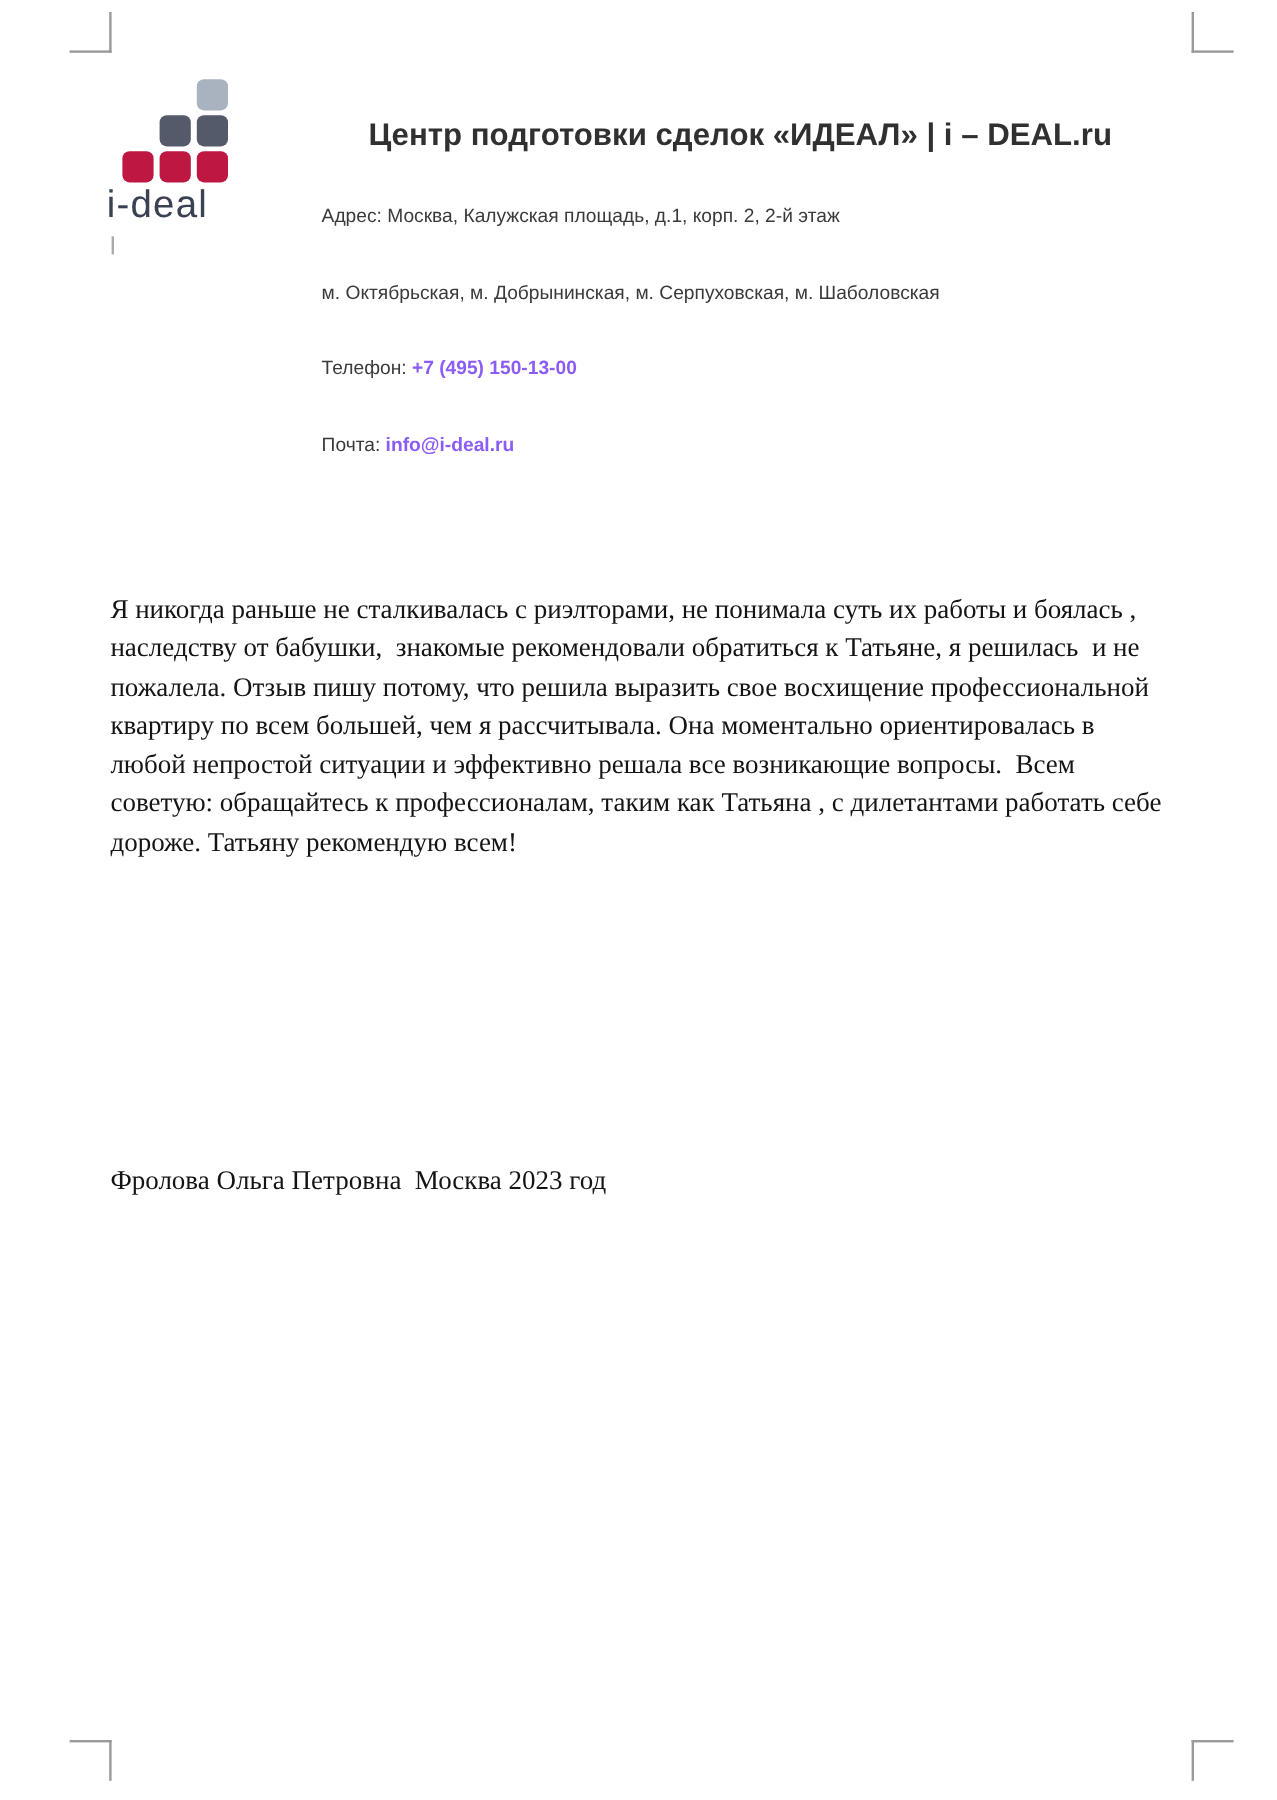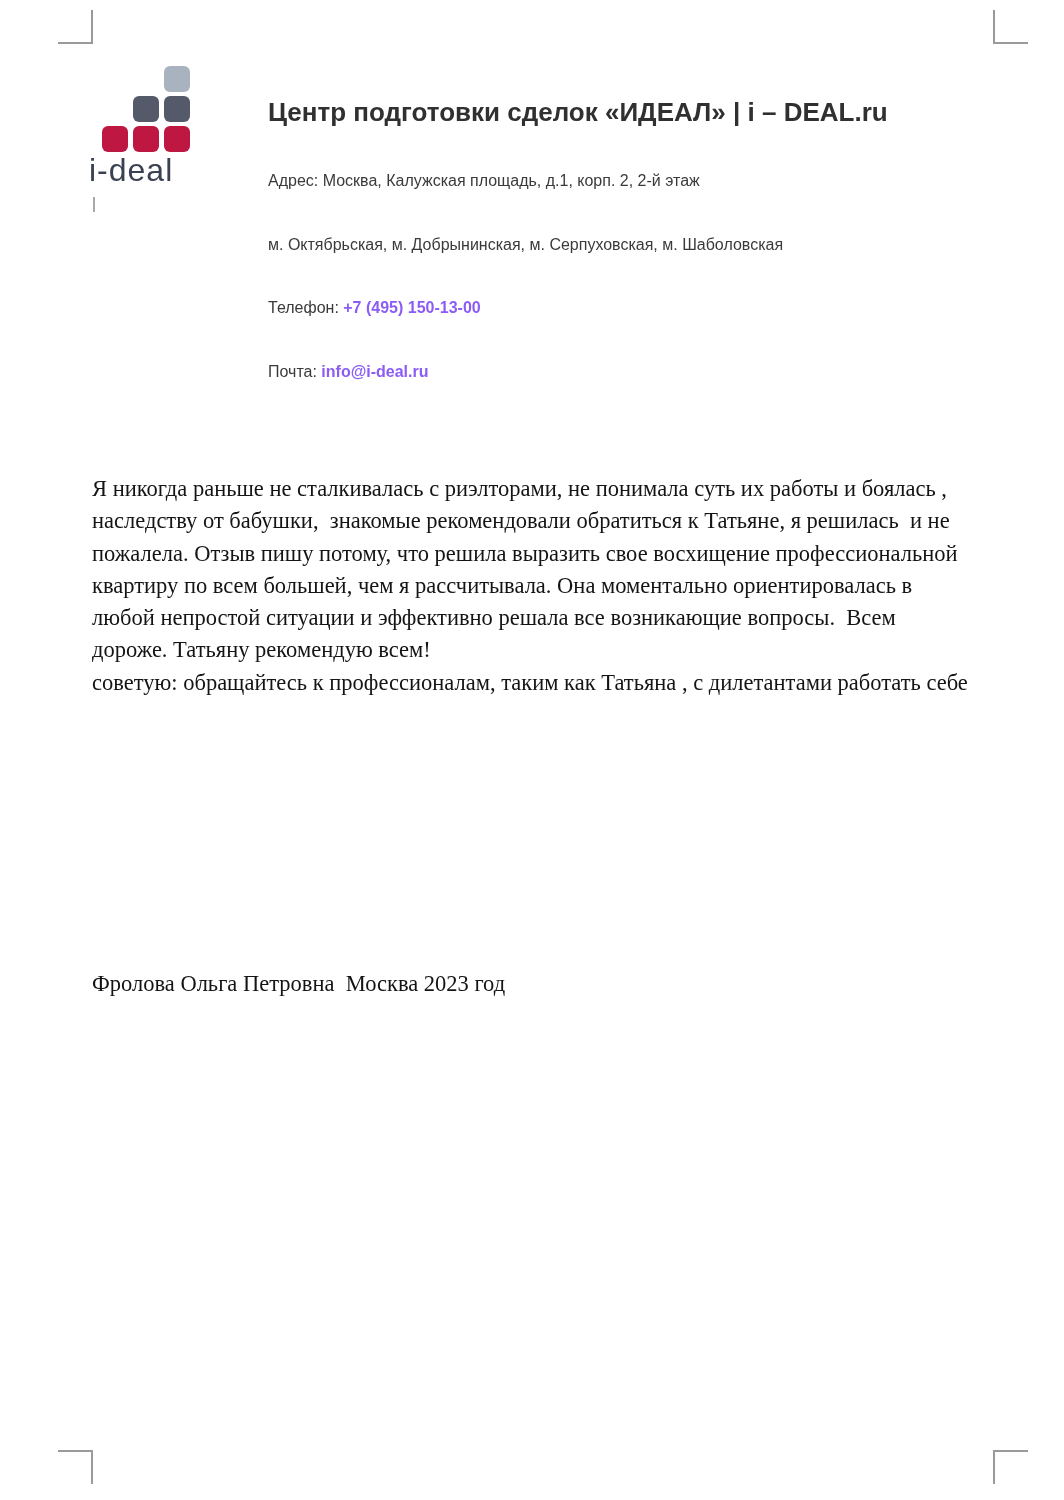--- a/index.html
+++ b/index.html
@@ -72,32 +72,33 @@
     top: 60px;
     color: #3a3a3a;
     white-space: pre;
   }
   .lh-title {
     font-size: 26px;
     font-weight: bold;
     color: #303030;
     line-height: 32px;
     margin-bottom: 3px;
+    margin-left: 39px;
   }
   .lh-line {
     font-size: 16px;
     line-height: 27.6px;
   }
   .lh-line .bold { font-weight: bold; color: #8b5cf6; }
 
   
   .review {
     position: absolute;
     left: 92px;
-    top: 473px;
+    top: 492px;
     width: 910px;
     font-family: "Liberation Serif", serif;
     font-size: 22.5px;
     line-height: 32.3px;
     color: #141414;
   }
   .review .tline { white-space: pre; }
 
   
   .signature {
@@ -139,19 +140,19 @@
     <div class="lh-line"><span>Телефон: </span><span class="bold">+7 (495) 150-13-00</span></div>
     <div class="lh-line"><span>Почта: </span><span class="bold">info@i-deal.ru</span></div>
   </div>
 
   <div class="review">
     <div class="tline">Я никогда раньше не сталкивалась с риэлторами, не понимала суть их работы и боялась ,</div>
     <div class="tline">наследству от бабушки,  знакомые рекомендовали обратиться к Татьяне, я решилась  и не</div>
     <div class="tline">пожалела. Отзыв пишу потому, что решила выразить свое восхищение профессиональной</div>
     <div class="tline">квартиру по всем большей, чем я рассчитывала. Она моментально ориентировалась в</div>
     <div class="tline">любой непростой ситуации и эффективно решала все возникающие вопросы.  Всем</div>
+    <div class="tline">советую: обращайтесь к профессионалам, таким как Татьяна , с дилетантами работать себе</div>
     <div class="tline">дороже. Татьяну рекомендую всем!</div>
-    <div class="tline">советую: обращайтесь к профессионалам, таким как Татьяна , с дилетантами работать себе</div>
   </div>
 
   <div class="signature">Фролова Ольга Петровна  Москва 2023 год</div>
 
 </div>
 
 </body></html>

